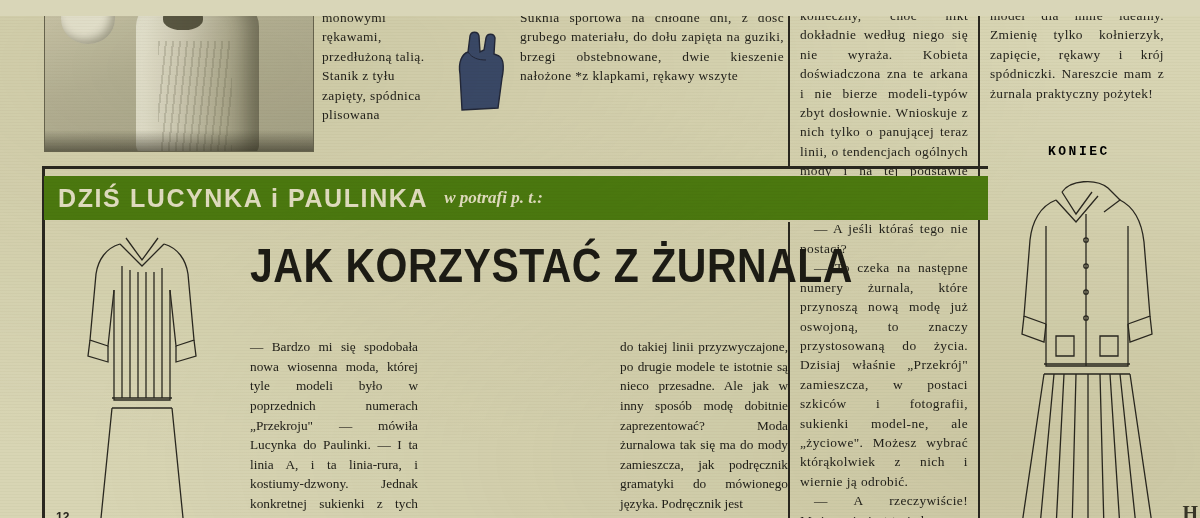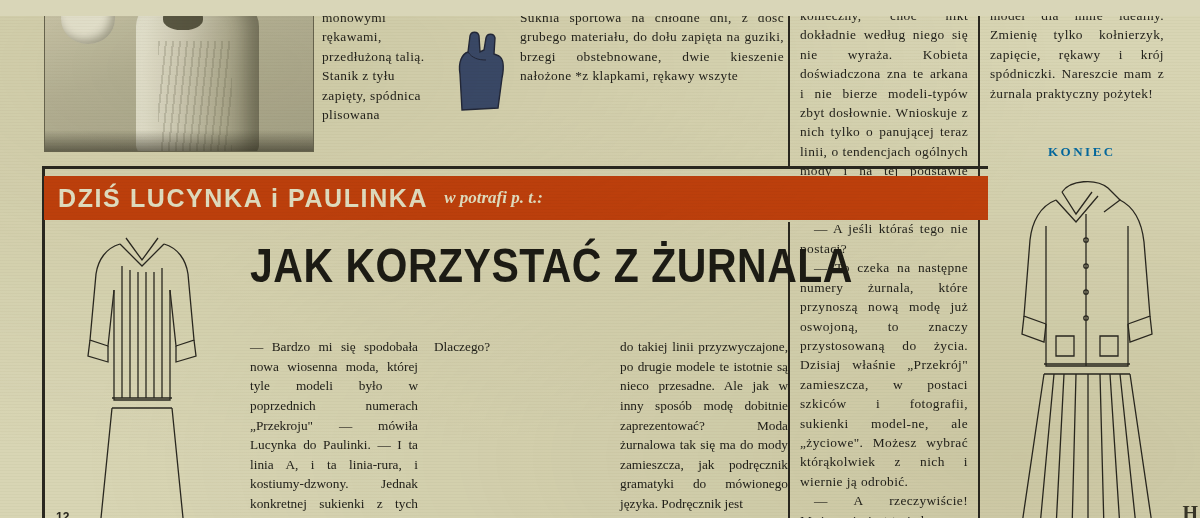--- a/index.html
+++ b/index.html
@@ -110,21 +110,21 @@
   }
   .glove svg { display:block; }
 
   
   .banner {
     position: absolute;
     left: 44px;
     top: 160px;
     width: 944px;
     height: 44px;
-    background: #c2410c;
+    background: #4d7c0f;
     display: flex;
     align-items: center;
   }
   .banner-title {
     color: #e6e3c8;
     font-family: "Liberation Sans", sans-serif;
     font-weight: bold;
     font-size: 25px;
     letter-spacing: 1.6px;
     margin-left: 14px;
@@ -194,25 +194,25 @@
     top: 150px;
     width: 180px;
     height: 368px;
   }
   .sketch svg { display: block; }
 
   .koniec {
     position: absolute;
     left: 1048px;
     top: 128px;
-    font-family: Liberation Serif, serif;
+    font-family: Liberation Mono, monospace;
     font-weight: bold;
     font-size: 13px;
     letter-spacing: 2.5px;
-    color: #0369a1;
+    color: #000000;
   }
 
   .page-num {
     position: absolute;
     left: 56px;
     top: 494px;
     font-family: "Liberation Sans", sans-serif;
     font-size: 12px;
     font-weight: bold;
     color: #2a2820;
@@ -336,21 +336,20 @@
         <path d="M150 150 L152 168 L130 176 L128 158"></path>
       </g>
     </svg>
   </div>
 
   <div class="body-col bc1">
     <p>— Bardzo mi się spodobała nowa wiosenna moda, której tyle modeli było w poprzednich numerach „Przekroju" — mówiła Lucynka do Paulinki. — I ta linia A, i ta linia-rura, i kostiumy-dzwony. Jednak konkretnej sukienki z tych modeli nie wybrałam.</p>
   </div>
 
   <div class="body-col bc2">
-    <p>Dlaczego?</p>
   </div>
 
   <div class="body-col bc3">
     <p>do takiej linii przyzwyczajone, po drugie modele te istotnie są nieco przesadne. Ale jak w inny sposób modę dobitnie zaprezentować? Moda żurnalowa tak się ma do mody zamieszcza, jak podręcznik gramatyki do mówionego języka. Podręcznik jest</p>
   </div>
 
   <div class="page-num">12</div>
   <div class="corner-mark">H</div>
 
   <div id="grain"></div>

